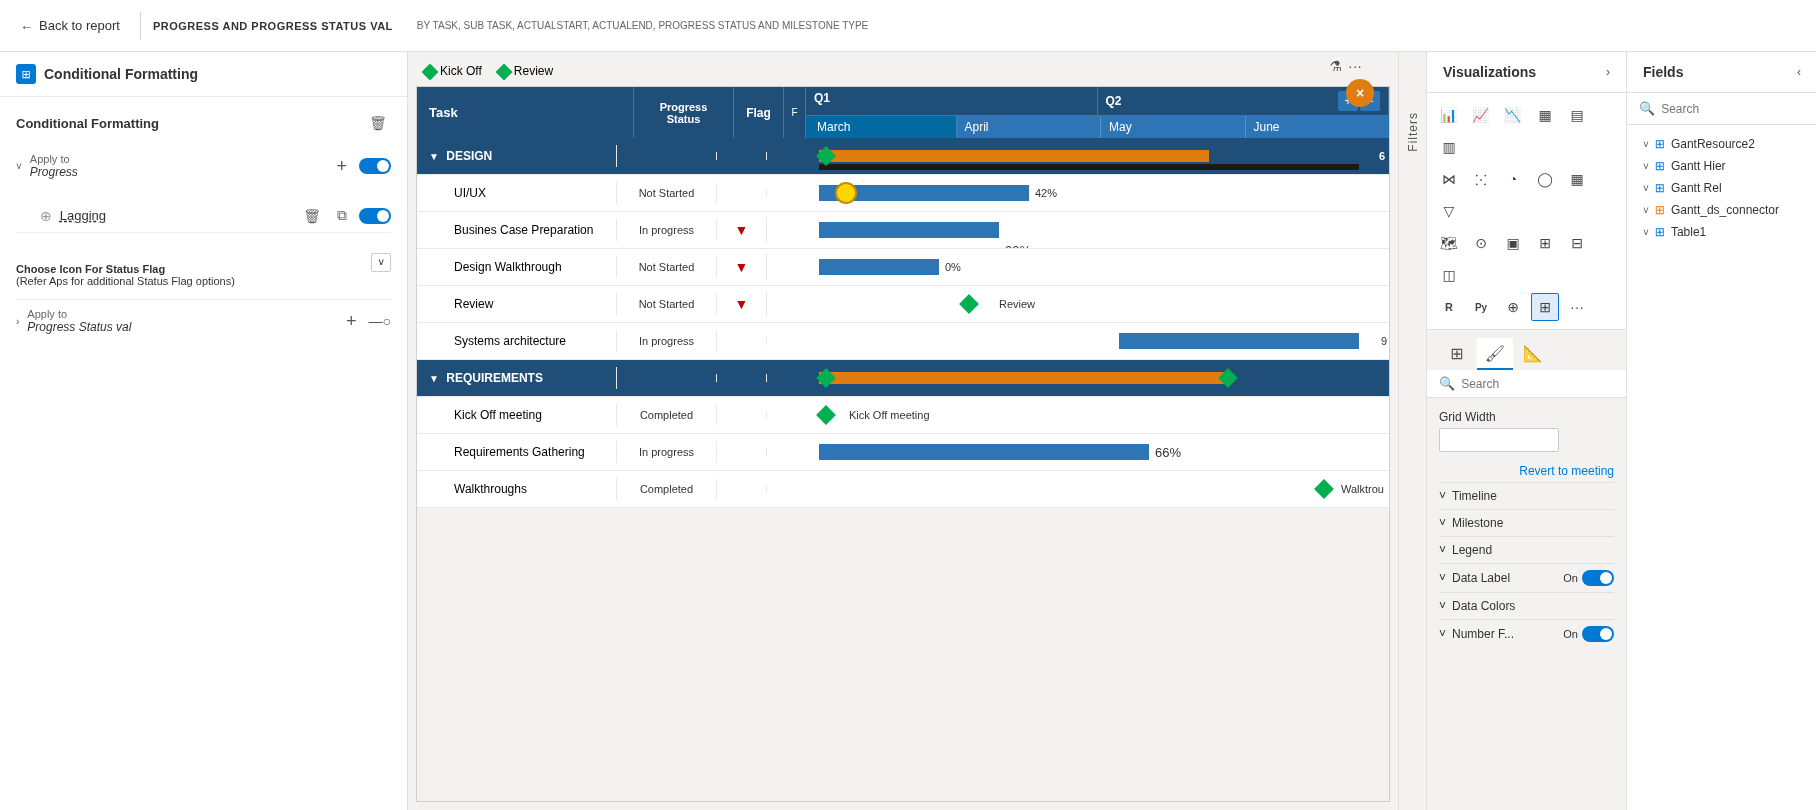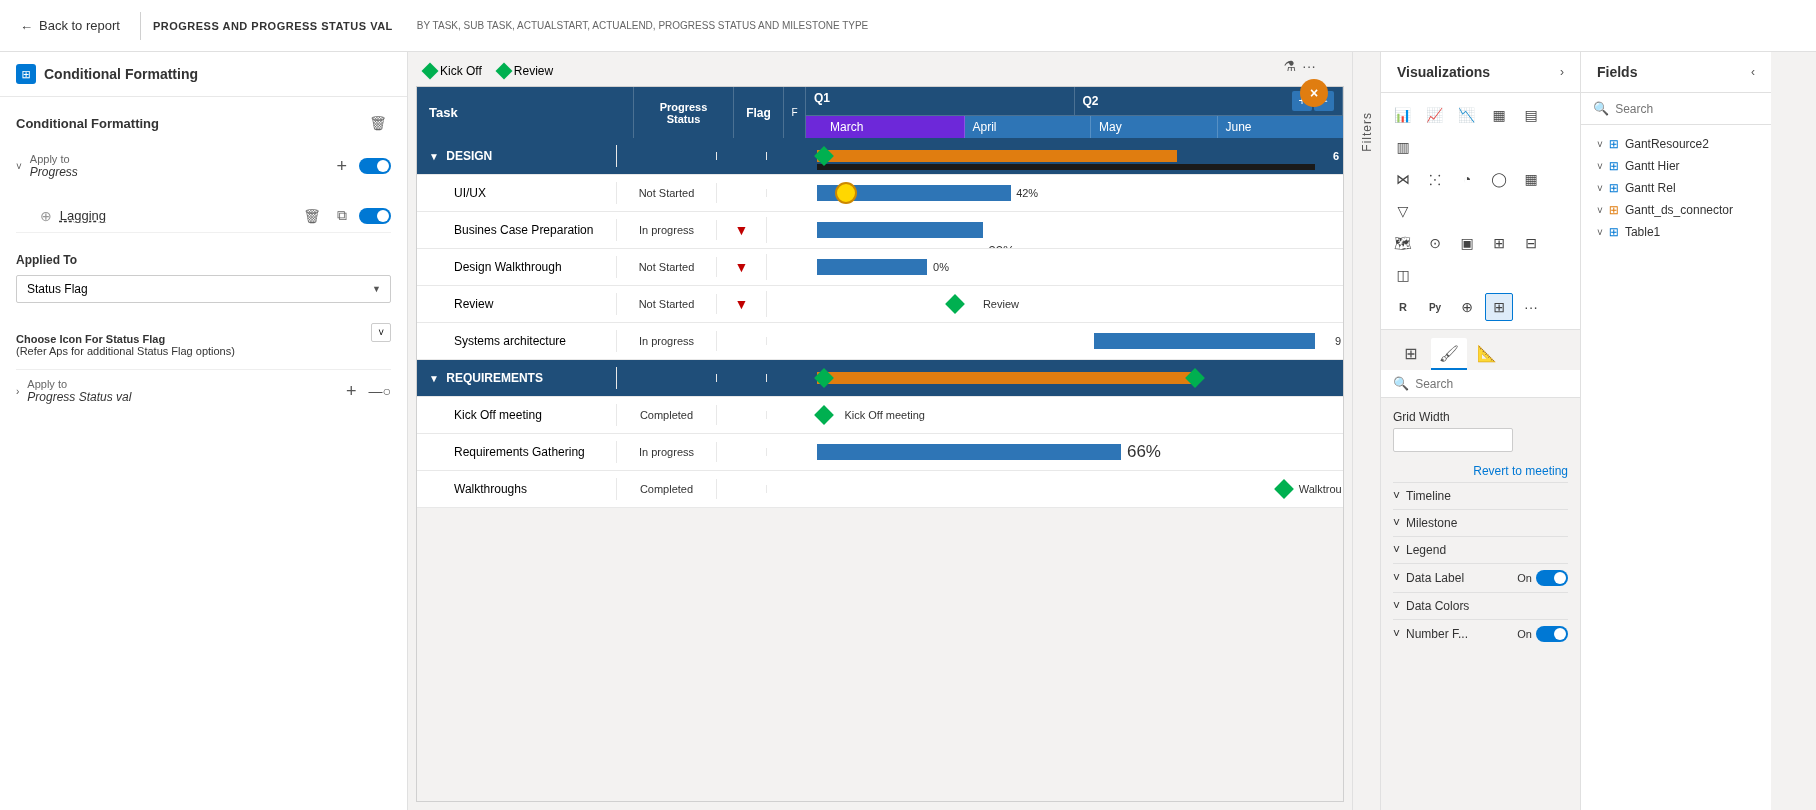--- a/index.html
+++ b/index.html
@@ -114,21 +114,21 @@
       flex-direction: column;
       overflow: hidden;
       padding: 8px;
     }
 
     .milestone-legend {
       display: flex; align-items: center; gap: 16px;
       padding: 4px 8px 8px 8px;
       font-size: 12px;
     }
-    .legend-item { display: flex; align-items: center; gap: 4px; }
+    .legend-item { display: flex; align-items: flex-end; gap: 4px; }
     .diamond { width: 14px; height: 14px; background: #00b050; transform: rotate(45deg); display: inline-block; }
 
     .gantt-table {
       border: 1px solid #d0d0d0;
       border-radius: 0;
       overflow: hidden;
       flex: 1;
       display: flex;
       flex-direction: column;
     }
@@ -167,21 +167,21 @@
     .filters-label {
       writing-mode: vertical-rl;
       transform: rotate(180deg);
       font-size: 12px;
       color: #555;
       letter-spacing: 1px;
     }
 
     
     .right-panel {
-      width: 436px;
+      width: 390px;
       background: #f3f2f1;
       border-left: 1px solid #e0e0e0;
       display: flex;
       flex-direction: column;
       flex-shrink: 0;
     }
 
     .viz-header {
       display: flex; align-items: center; justify-content: space-between;
       padding: 12px 16px;
@@ -370,28 +370,20 @@
       </div>
 
       <div class="lagging-row">
         <span class="drag-icon">⊕</span>
         <span class="lagging-text">Lagging</span>
         <button class="icon-btn">🗑</button>
         <button class="icon-btn">⧉</button>
         <div class="toggle"></div>
       </div>
 
-      <div class="applied-to-section">
-        <div class="applied-to-label">Applied To</div>
-        <div class="select-wrapper">
-          <select>
-            <option>Status Flag</option>
-          </select>
-        </div>
-      </div>
 
       <div style="display:flex;align-items:flex-start;justify-content:space-between;margin-top:8px;">
         <div>
           <div class="icon-choose">Choose Icon For Status Flag</div>
           <div class="icon-choose-sub">(Refer Aps for additional Status Flag options)</div>
         </div>
         <button class="icon-chevron-btn">˅</button>
       </div>
 
       <div class="apply-to-row2">
@@ -454,21 +446,21 @@
               </div>
               <div style="flex:1;padding:4px 8px;font-size:12px;font-weight:600;border-right:1px solid rgba(255,255,255,0.2);display:flex;align-items:center;justify-content:space-between;">
                 <span>Q2</span>
                 <div style="display:flex;gap:2px;">
                   <button class="pm-btn">+</button>
                   <button class="pm-btn">−</button>
                 </div>
               </div>
             </div>
             <div style="display:flex;">
-              <div style="flex:1;padding:4px 24px;font-size:12px;border-right:1px solid rgba(255,255,255,0.2);background:#6d28d9;">
+              <div style="flex:1;padding:4px 11px;font-size:12px;border-right:1px solid rgba(255,255,255,0.2);background:#0369a1;">
                 <span>March</span>
               </div>
               <div style="flex:1;padding:4px 8px;font-size:12px;border-right:1px solid rgba(255,255,255,0.2);background:#2e75b6;">
                 <span>April</span>
               </div>
               <div style="flex:1;padding:4px 8px;font-size:12px;border-right:1px solid rgba(255,255,255,0.2);background:#2e75b6;">
                 <span>May</span>
               </div>
               <div style="flex:1;padding:4px 8px;font-size:12px;background:#2e75b6;">
                 <span>June</span>
@@ -618,21 +610,21 @@
             <div class="cell-task indent">
               <span>Requirements Gathering</span>
             </div>
             <div class="cell-progress">
               <span>In progress</span>
             </div>
             <div class="cell-flag"></div>
             <div class="cell-f"></div>
             <div class="cell-bar">
               <div style="position:absolute;left:5%;width:55%;height:16px;background:#2e75b6;top:50%;transform:translateY(-50%);"></div>
-              <span style="position:absolute;left:61%;font-size:17px;color:#333;">66%</span>
+              <span style="position:absolute;left:61%;font-size:13px;color:#333;">66%</span>
             </div>
           </div>
 
           <div class="gantt-row">
             <div class="cell-task indent">
               <span>Walkthroughs</span>
             </div>
             <div class="cell-progress">
               <span>Completed</span>
             </div>

